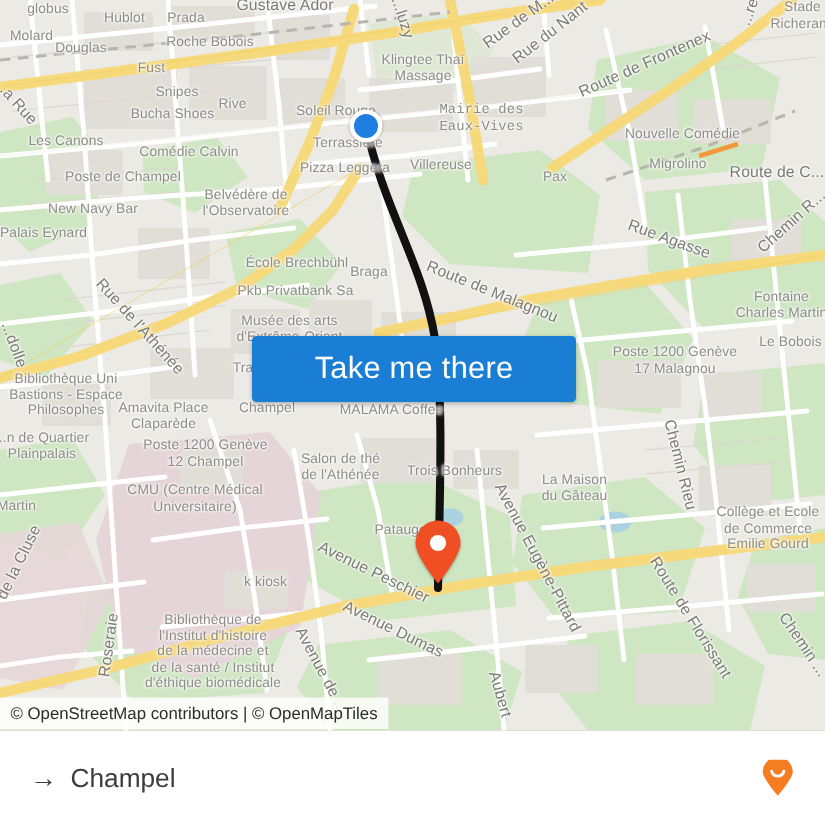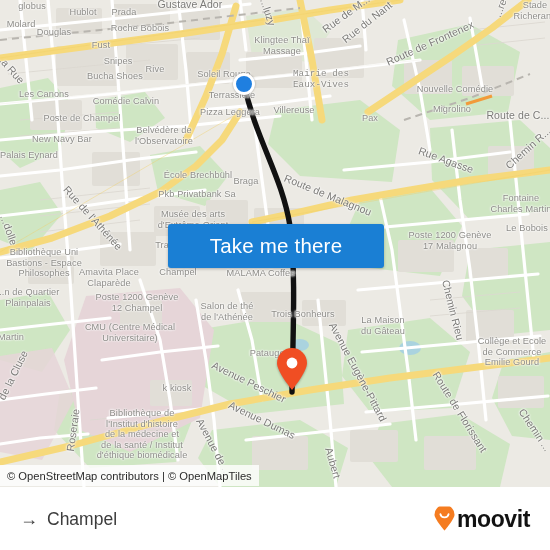--- a/index.html
+++ b/index.html
@@ -376,16 +376,15 @@
   <div id="footer">
     <div id="route-summary">
       <span id="route-arrow-icon">→</span>
       <span>Champel</span>
     </div>
     <div id="moovit-logo">
       <svg width="23" height="25" viewBox="0 0 23 25">
         <path d="M11.5 24 C11.5 24 21.5 12.5 21.5 8.2 A10 10 0 0 0 1.5 8.2 C1.5 12.5 11.5 24 11.5 24 Z" fill="#f57c20"></path>
         <path d="M7.4 7.6 a4.2 4.2 0 0 0 8.2 0" fill="none" stroke="#ffffff" stroke-width="1.9" stroke-linecap="round"></path>
       </svg>
-      <span id="moovit-wordmark">moovit</span>
     </div>
   </div>
 </div>
 
 </body></html>

